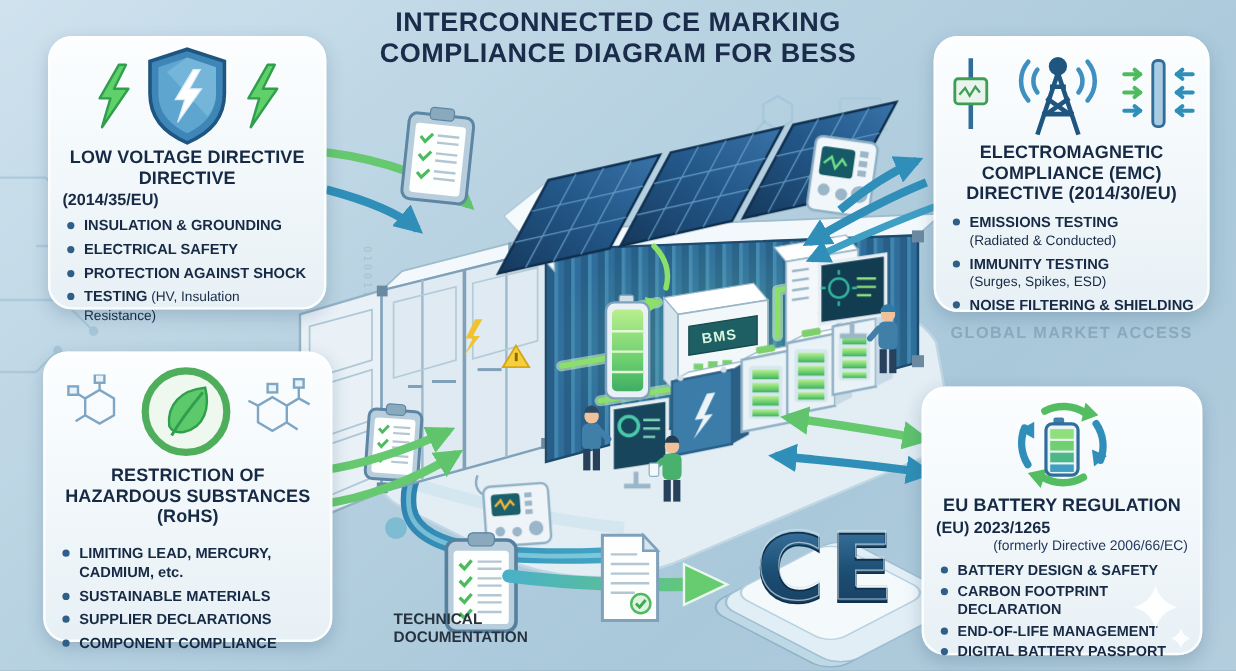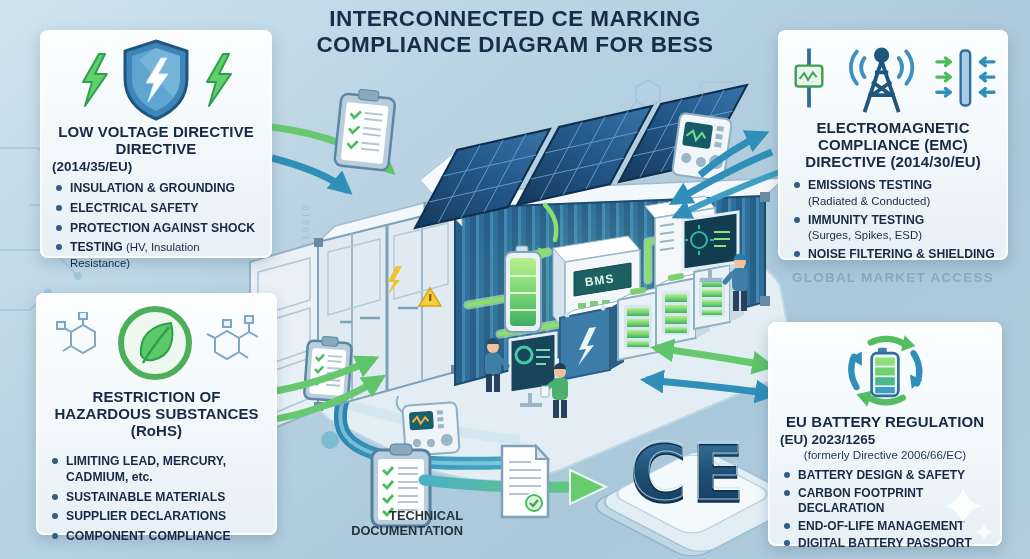--- a/index.html
+++ b/index.html
@@ -10,49 +10,49 @@
   }
   svg{display:block}
   
   .title{
     position:absolute;left:255px;top:6px;width:520px;text-align:center;
     font-size:22.5px;line-height:1.16;font-weight:800;color:#1b2b4a;
     letter-spacing:.4px;z-index:4;
   }
   
   .card{
-    position:absolute;border-radius:8px;z-index:3;
+    position:absolute;border-radius:20px;z-index:3;
     background:linear-gradient(180deg,#fcfeff 0%,#f1f7fa 55%,#e7f0f5 100%);
     box-shadow:0 5px 14px rgba(38,74,104,.22),inset 0 0 0 2px rgba(255,255,255,.85);
     color:#172a45;box-sizing:border-box;padding:8px 12px;
   }
   .card .icons{display:flex;align-items:center;justify-content:center;gap:8px;}
   .card h2{margin:2px 0 0;font-size:15px;line-height:1.13;font-weight:800;text-align:center;letter-spacing:.1px}
   .card .ref{font-size:13.5px;font-weight:800;text-align:left;margin-top:1px}
-  .card .note{font-size:11.6px;font-weight:500;text-align:center;margin-top:1px;color:#23385a}
+  .card .note{font-size:11.6px;font-weight:500;text-align:right;margin-top:1px;color:#23385a}
   .card ul{list-style:none;margin:7px 0 0;padding:0 0 0 4px;}
   .card li{display:flex;gap:8px;font-size:12.2px;font-weight:700;line-height:1.3;margin-bottom:4px;}
   .card li .dot{flex:0 0 6px;width:6px;height:6px;border-radius:50%;background:#2f5e88;margin-top:4px;}
   .card li .sub{font-weight:500;font-size:11.4px;}
   .card.emc li .sub{display:block}
   .card.lvd li .sub{display:inline}
   #card-lvd{left:40px;top:30px;width:232px;height:228px;}
   #card-emc{left:778px;top:30px;width:230px;height:230px;}
   #card-rohs{left:36px;top:293px;width:241px;height:242px;}
   #card-batt{left:768px;top:322px;width:234px;height:224px;}
   #card-batt li{margin-bottom:2px;font-size:12px}
   #card-rohs h2{margin-top:4px}
   #card-rohs ul{margin-top:14px}
   
   .gma{
     position:absolute;left:770px;top:270px;width:246px;text-align:center;z-index:2;
     font-size:13.5px;font-weight:800;letter-spacing:1.2px;color:#8da9bd;
   }
   .flowlabel{
-    position:absolute;z-index:4;text-align:right;
+    position:absolute;z-index:4;text-align:left;
     font-size:12.8px;font-weight:800;line-height:1.18;color:#27323f;
   }
   #label-td{left:328px;top:508px;width:135px;}
   #label-doc{left:455px;top:508px;width:140px;}
   
   #scene{position:absolute;left:0;top:0;z-index:1;}
   #sparkles{position:absolute;left:0;top:0;z-index:5;pointer-events:none;}
 </style>
 </head>
 <body>

